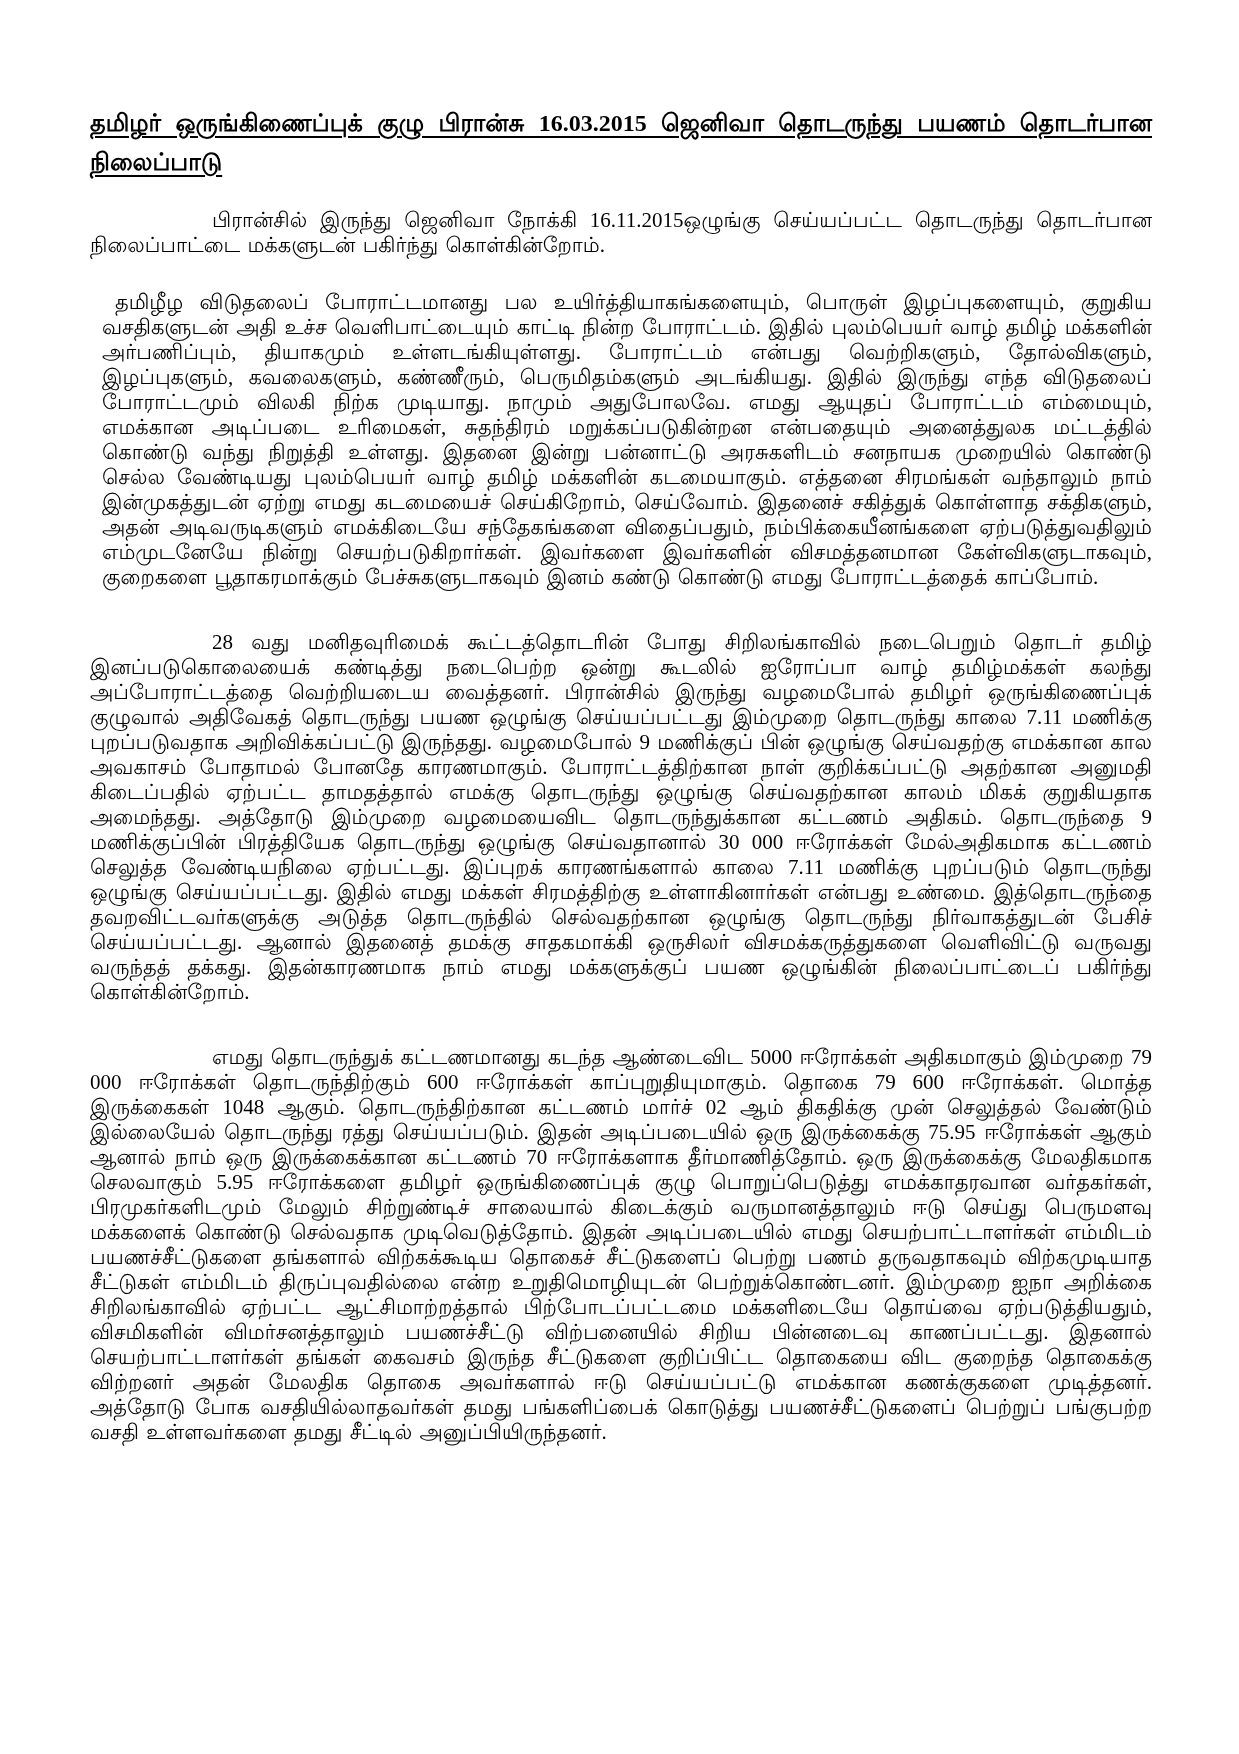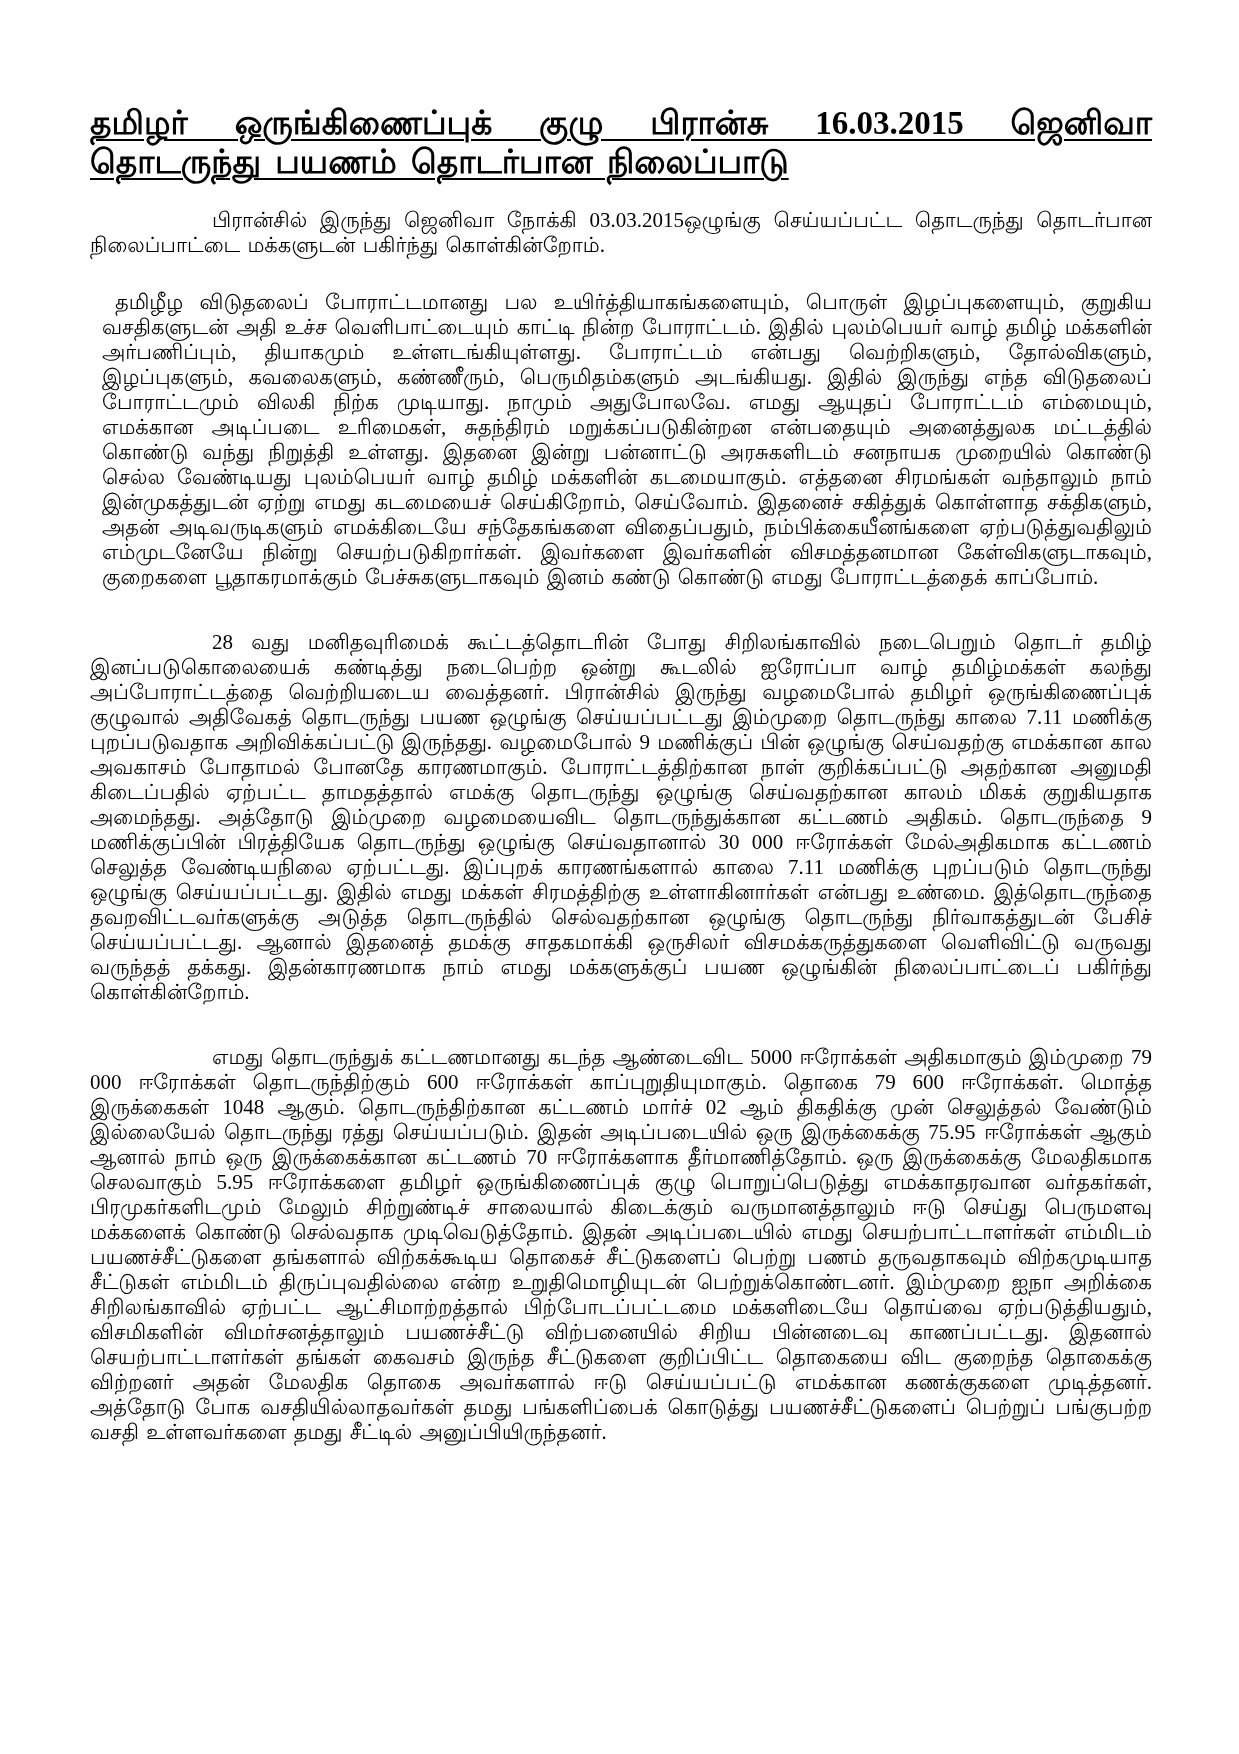--- a/index.html
+++ b/index.html
@@ -19,21 +19,21 @@
   .content {
     position: absolute;
     left: 90px;
     top: 104px;
     width: 1062px;
     color: #000000;
     font-family: "Liberation Serif", "DejaVu Serif", serif;
   }
   .doc-title {
     margin: 0 0 26px 0;
-    font-size: 33px;
+    font-size: 24px;
     font-weight: 700;
     line-height: 39px;
     text-align: justify;
     text-decoration: underline;
     text-decoration-thickness: 2px;
     text-underline-offset: 5px;
     word-spacing: 6px;
   }
   .para {
     margin: 0 0 32px 0;
@@ -46,21 +46,21 @@
   .para.indent-small { text-indent: 13px; margin-left: 12px; }
   .para.gap-after-large { margin-bottom: 40px; }
 </style>
 </head>
 <body>
 
 <div class="page">
   <div class="content">
     <h1 class="doc-title">தமிழர் ஒருங்கிணைப்புக் குழு பிரான்சு 16.03.2015 ஜெனிவா தொடருந்து பயணம் தொடர்பான நிலைப்பாடு</h1>
 
-    <p class="para indent-large">பிரான்சில் இருந்து ஜெனிவா நோக்கி 03.03.2015ஒழுங்கு செய்யப்பட்ட தொடருந்து தொடர்பான நிலைப்பாட்டை மக்களுடன் பகிர்ந்து கொள்கின்றோம்.</p>
+    <p class="para indent-large">பிரான்சில் இருந்து ஜெனிவா நோக்கி 16.11.2015ஒழுங்கு செய்யப்பட்ட தொடருந்து தொடர்பான நிலைப்பாட்டை மக்களுடன் பகிர்ந்து கொள்கின்றோம்.</p>
 
     <p class="para indent-small gap-after-large">தமிழீழ விடுதலைப் போராட்டமானது பல உயிர்த்தியாகங்களையும், பொருள் இழப்புகளையும், குறுகிய வசதிகளுடன் அதி உச்ச வெளிபாட்டையும் காட்டி நின்ற போராட்டம். இதில் புலம்பெயர் வாழ் தமிழ் மக்களின் அர்பணிப்பும், தியாகமும் உள்ளடங்கியுள்ளது. போராட்டம் என்பது வெற்றிகளும், தோல்விகளும், இழப்புகளும், கவலைகளும், கண்ணீரும், பெருமிதம்களும் அடங்கியது. இதில் இருந்து எந்த விடுதலைப் போராட்டமும் விலகி நிற்க முடியாது. நாமும் அதுபோலவே. எமது ஆயுதப் போராட்டம் எம்மையும், எமக்கான அடிப்படை உரிமைகள், சுதந்திரம் மறுக்கப்படுகின்றன என்பதையும் அனைத்துலக மட்டத்தில் கொண்டு வந்து நிறுத்தி உள்ளது. இதனை இன்று பன்னாட்டு அரசுகளிடம் சனநாயக முறையில் கொண்டு செல்ல வேண்டியது புலம்பெயர் வாழ் தமிழ் மக்களின் கடமையாகும். எத்தனை சிரமங்கள் வந்தாலும் நாம் இன்முகத்துடன் ஏற்று எமது கடமையைச் செய்கிறோம், செய்வோம். இதனைச் சகித்துக் கொள்ளாத சக்திகளும், அதன் அடிவருடிகளும் எமக்கிடையே சந்தேகங்களை விதைப்பதும், நம்பிக்கையீனங்களை ஏற்படுத்துவதிலும் எம்முடனேயே நின்று செயற்படுகிறார்கள். இவர்களை இவர்களின் விசமத்தனமான கேள்விகளுடாகவும், குறைகளை பூதாகரமாக்கும் பேச்சுகளுடாகவும் இனம் கண்டு கொண்டு எமது போராட்டத்தைக் காப்போம்.</p>
 
     <p class="para indent-large gap-after-large">28 வது மனிதவுரிமைக் கூட்டத்தொடரின் போது சிறிலங்காவில் நடைபெறும் தொடர் தமிழ் இனப்படுகொலையைக் கண்டித்து நடைபெற்ற ஒன்று கூடலில் ஐரோப்பா வாழ் தமிழ்மக்கள் கலந்து அப்போராட்டத்தை வெற்றியடைய வைத்தனர். பிரான்சில் இருந்து வழமைபோல் தமிழர் ஒருங்கிணைப்புக் குழுவால் அதிவேகத் தொடருந்து பயண ஒழுங்கு செய்யப்பட்டது இம்முறை தொடருந்து காலை 7.11 மணிக்கு புறப்படுவதாக அறிவிக்கப்பட்டு இருந்தது. வழமைபோல் 9 மணிக்குப் பின் ஒழுங்கு செய்வதற்கு எமக்கான கால அவகாசம் போதாமல் போனதே காரணமாகும். போராட்டத்திற்கான நாள் குறிக்கப்பட்டு அதற்கான அனுமதி கிடைப்பதில் ஏற்பட்ட தாமதத்தால் எமக்கு தொடருந்து ஒழுங்கு செய்வதற்கான காலம் மிகக் குறுகியதாக அமைந்தது. அத்தோடு இம்முறை வழமையைவிட தொடருந்துக்கான கட்டணம் அதிகம். தொடருந்தை 9 மணிக்குப்பின் பிரத்தியேக தொடருந்து ஒழுங்கு செய்வதானால் 30 000 ஈரோக்கள் மேல்அதிகமாக கட்டணம் செலுத்த வேண்டியநிலை ஏற்பட்டது. இப்புறக் காரணங்களால் காலை 7.11 மணிக்கு புறப்படும் தொடருந்து ஒழுங்கு செய்யப்பட்டது. இதில் எமது மக்கள் சிரமத்திற்கு உள்ளாகினார்கள் என்பது உண்மை. இத்தொடருந்தை தவறவிட்டவர்களுக்கு அடுத்த தொடருந்தில் செல்வதற்கான ஒழுங்கு தொடருந்து நிர்வாகத்துடன் பேசிச் செய்யப்பட்டது. ஆனால் இதனைத் தமக்கு சாதகமாக்கி ஒருசிலர் விசமக்கருத்துகளை வெளிவிட்டு வருவது வருந்தத் தக்கது. இதன்காரணமாக நாம் எமது மக்களுக்குப் பயண ஒழுங்கின் நிலைப்பாட்டைப் பகிர்ந்து கொள்கின்றோம்.</p>
 
     <p class="para indent-large">எமது தொடருந்துக் கட்டணமானது கடந்த ஆண்டைவிட 5000 ஈரோக்கள் அதிகமாகும் இம்முறை 79 000 ஈரோக்கள் தொடருந்திற்கும் 600 ஈரோக்கள் காப்புறுதியுமாகும். தொகை 79 600 ஈரோக்கள். மொத்த இருக்கைகள் 1048 ஆகும். தொடருந்திற்கான கட்டணம் மார்ச் 02 ஆம் திகதிக்கு முன் செலுத்தல் வேண்டும் இல்லையேல் தொடருந்து ரத்து செய்யப்படும். இதன் அடிப்படையில் ஒரு இருக்கைக்கு 75.95 ஈரோக்கள் ஆகும் ஆனால் நாம் ஒரு இருக்கைக்கான கட்டணம் 70 ஈரோக்களாக தீர்மாணித்தோம். ஒரு இருக்கைக்கு மேலதிகமாக செலவாகும் 5.95 ஈரோக்களை தமிழர் ஒருங்கிணைப்புக் குழு பொறுப்பெடுத்து எமக்காதரவான வர்தகர்கள், பிரமுகர்களிடமும் மேலும் சிற்றுண்டிச் சாலையால் கிடைக்கும் வருமானத்தாலும் ஈடு செய்து பெருமளவு மக்களைக் கொண்டு செல்வதாக முடிவெடுத்தோம். இதன் அடிப்படையில் எமது செயற்பாட்டாளர்கள் எம்மிடம் பயணச்சீட்டுகளை தங்களால் விற்கக்கூடிய தொகைச் சீட்டுகளைப் பெற்று பணம் தருவதாகவும் விற்கமுடியாத சீட்டுகள் எம்மிடம் திருப்புவதில்லை என்ற உறுதிமொழியுடன் பெற்றுக்கொண்டனர். இம்முறை ஐநா அறிக்கை சிறிலங்காவில் ஏற்பட்ட ஆட்சிமாற்றத்தால் பிற்போடப்பட்டமை மக்களிடையே தொய்வை ஏற்படுத்தியதும், விசமிகளின் விமர்சனத்தாலும் பயணச்சீட்டு விற்பனையில் சிறிய பின்னடைவு காணப்பட்டது. இதனால் செயற்பாட்டாளர்கள் தங்கள் கைவசம் இருந்த சீட்டுகளை குறிப்பிட்ட தொகையை விட குறைந்த தொகைக்கு விற்றனர் அதன் மேலதிக தொகை அவர்களால் ஈடு செய்யப்பட்டு எமக்கான கணக்குகளை முடித்தனர். அத்தோடு போக வசதியில்லாதவர்கள் தமது பங்களிப்பைக் கொடுத்து பயணச்சீட்டுகளைப் பெற்றுப் பங்குபற்ற வசதி உள்ளவர்களை தமது சீட்டில் அனுப்பியிருந்தனர்.</p>
   </div>
 </div>
 
 </body></html>

